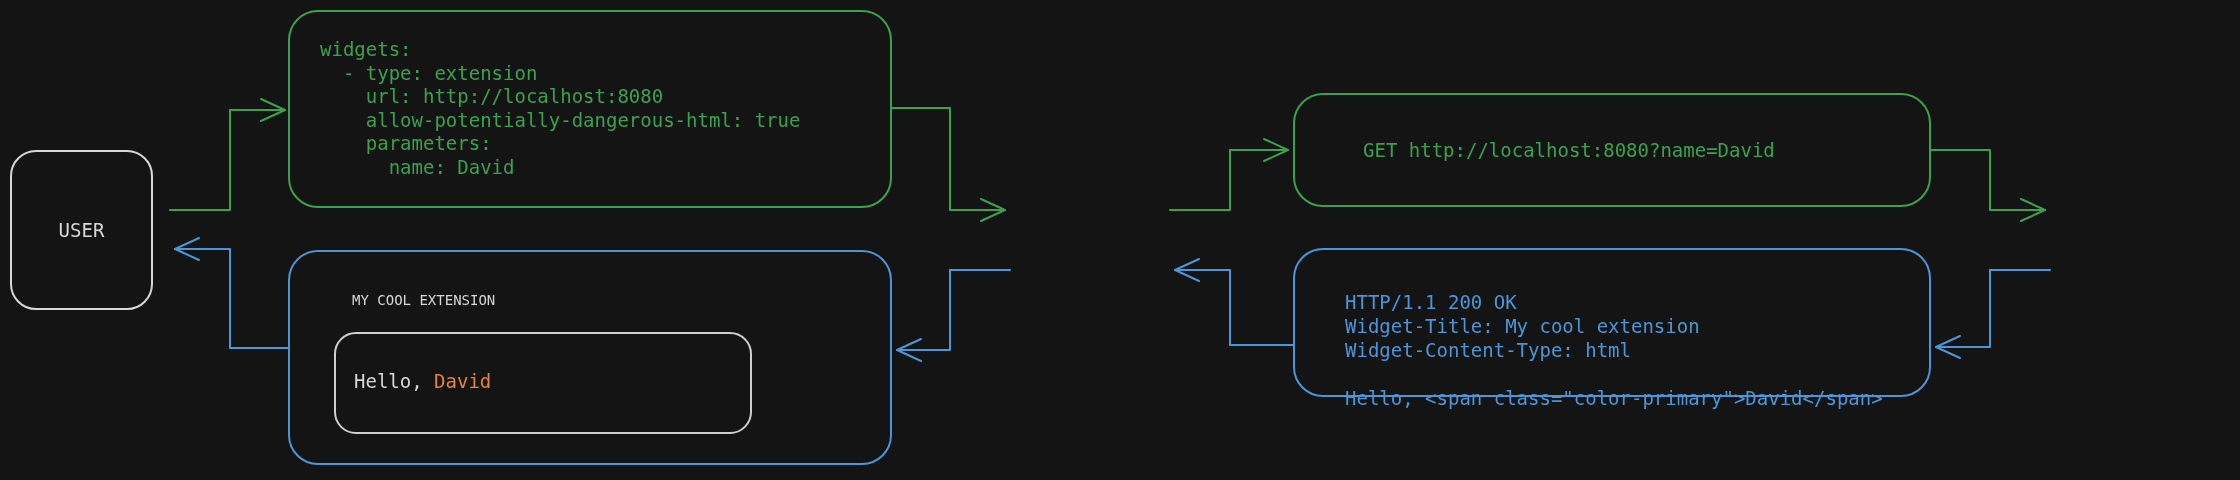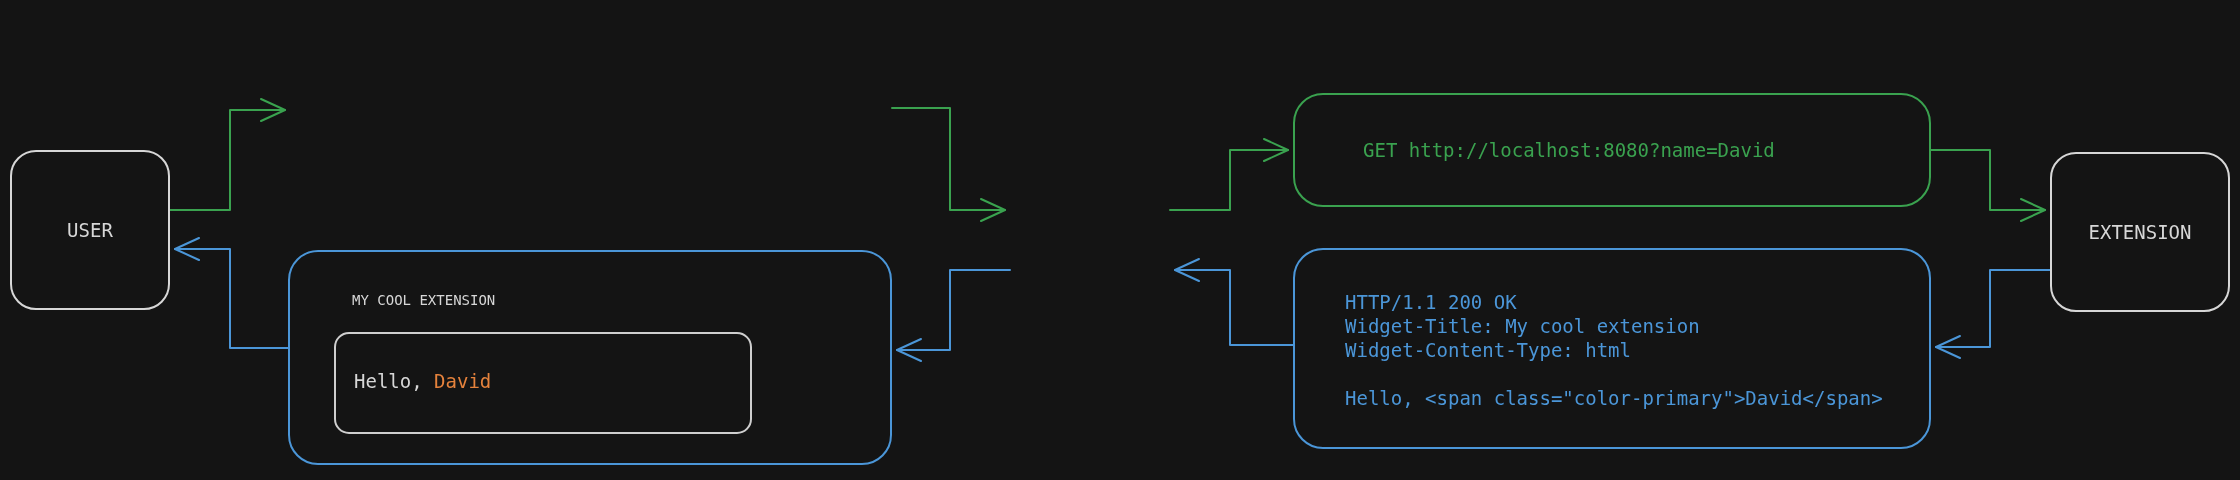--- a/index.html
+++ b/index.html
@@ -21,53 +21,53 @@
   .canvas svg.wires{position:absolute;left:0;top:0;width:2240px;height:480px;}
   .node{
     position:absolute;
     border:2px solid var(--fg);
     border-radius:26px;
     display:flex;align-items:center;justify-content:center;
     color:var(--fg);
     font-size:19px;
     box-sizing:border-box;
   }
-  .node-user{left:10px;top:150px;width:160px;height:160px;}
+  .node-user{left:10px;top:150px;width:143px;height:160px;}
   .node-glance{left:1010px;top:151px;width:160px;height:157px;}
   .node-extension{left:2050px;top:152px;width:180px;height:160px;}
   .msgbox{
     position:absolute;
     border-radius:30px;
     box-sizing:border-box;
     border:2px solid;
   }
   .msgbox.green{border-color:var(--green);}
   .msgbox.blue{border-color:var(--blue);}
   .box-config{left:288px;top:10px;width:604px;height:198px;}
   .box-request{left:1293px;top:93px;width:638px;height:114px;display:flex;align-items:center;}
   .box-widget{left:288px;top:250px;width:604px;height:215px;}
-  .box-response{left:1293px;top:248px;width:638px;height:201px;}
+  .box-response{left:1293px;top:248px;width:638px;height:149px;}
   .code{
     margin:0;
     font-family:"DejaVu Sans Mono","Liberation Mono",monospace;
     font-size:19px;
     white-space:pre;
   }
   .code.green{color:var(--green);}
   .code.blue{color:var(--blue);}
   .box-config .code{position:absolute;left:30px;top:26px;line-height:23.5px;}
   .box-request .code{padding-left:68px;line-height:24px;}
   .box-response .code{position:absolute;left:50px;top:40px;line-height:24px;}
   .widget-title{
     position:absolute;left:62px;top:40px;
     color:var(--fg);font-size:14px;white-space:pre;
   }
   .widget-inner{
     position:absolute;left:44px;top:80px;width:418px;height:102px;
-    border:2px solid var(--inner);border-radius:15px;
+    border:2px solid var(--inner);border-radius:22px;
     box-sizing:border-box;
     padding-left:14px;
   }
   .widget-greeting{
     position:absolute;left:18px;top:36px;
     font-size:19px;color:var(--fg);white-space:pre;
   }
   .widget-greeting .name{color:var(--orange);}
 </style>
 </head>
@@ -112,24 +112,29 @@
       <g>
         <path d="M288,348 H230 V249 H175"></path>
         <path d="M199,238 L175,249 L199,260"></path>
       </g>
     </g>
   </svg>
 
   <div class="node node-user">
     <span>USER</span>
   </div>
-  <div class="node node-extension">
-    <span>EXTENSION</span>
+
+  <div class="msgbox green box-config">
+    <pre class="code green">widgets:
+  - type: extension
+    url: http://localhost:8080
+    allow-potentially-dangerous-html: true
+    parameters:
+      name: David</pre>
   </div>
-
 
   <div class="msgbox green box-request">
     <pre class="code green">GET http://localhost:8080?name=David</pre>
   </div>
 
   <div class="msgbox blue box-widget">
     <div class="widget-title">MY COOL EXTENSION</div>
     <div class="widget-inner">
       <div class="widget-greeting"><span>Hello, </span><span class="name">David</span></div>
     </div>

